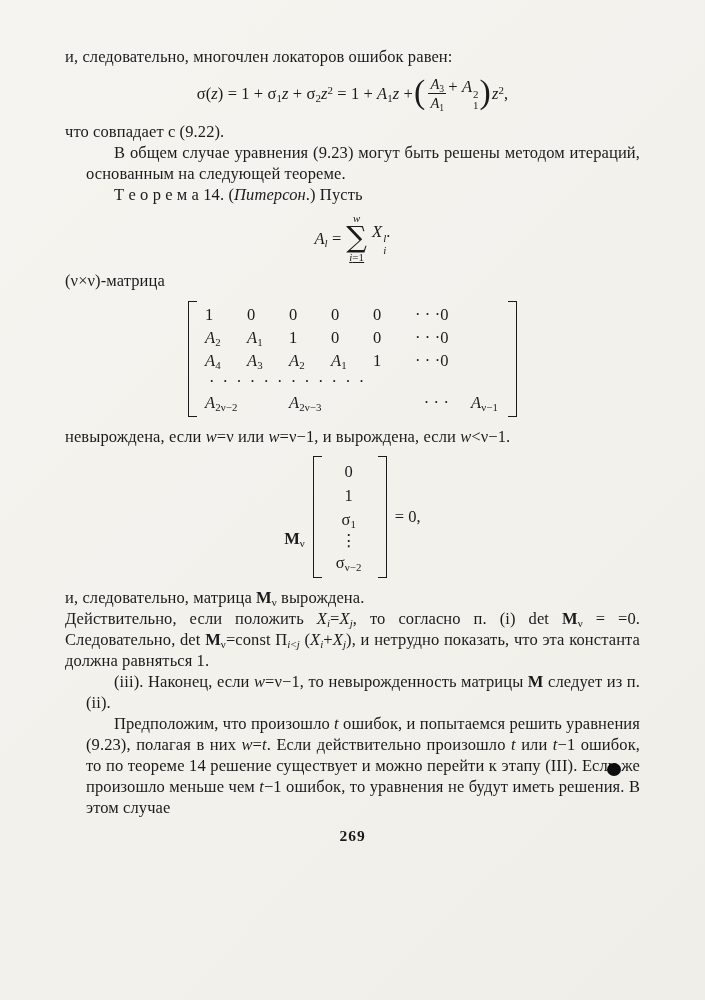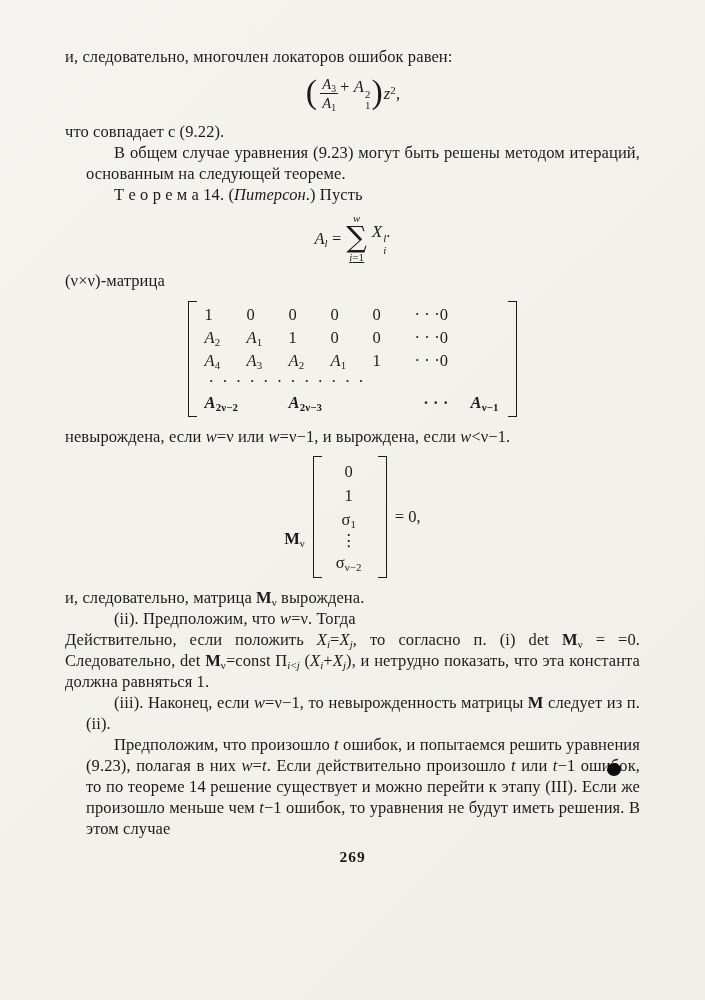--- a/index.html
+++ b/index.html
@@ -37,40 +37,41 @@
   .brk.l{border-left:1.5px solid #1b1b1b;}
   .brk.r{border-right:1.5px solid #1b1b1b;}
   .mx{margin:10px 0 9px 0;}
   .mx-inner{display:flex;align-items:stretch;}
   .mx-body{display:flex;flex-direction:column;padding:3px 10px 3px 8px;gap:1px;}
   .mx-row{display:flex;line-height:22px;}
   .mc{display:inline-block;width:42px;text-align:left;}
   .mc.last{width:auto;}
   .mx-dots{letter-spacing:2px;padding-left:4px;line-height:18px;}
   .r5 .mc{width:auto;}
-  .r5{gap:16px;font-weight:bold;}
+  .r5{gap:16px;}
   .r5 .c0{width:68px;}
   .r5 .c1{width:96px;}
   .r5 .c2{width:48px;text-align:right;padding-right:6px;}
   .veq{margin:9px 0;}
   .veq .mlab{margin-right:8px;margin-top:44px;}
   .vcol{display:flex;flex-direction:column;align-items:center;gap:3px;padding:5px 16px 5px 14px;line-height:21px;}
   .vdots{font-family:"DejaVu Sans","DejaVu Serif",sans-serif;line-height:16px;}
   .veq .rhs{margin-left:8px;}
   .pagenum{text-align:center;font-weight:bold;font-size:15.5px;margin-top:7px;letter-spacing:1px;}
   .ink-dot{position:absolute;left:607px;top:763px;width:14px;height:13px;background:#0d0d0d;border-radius:50%;}
 </style>
 </head>
 <body>
 
 <div class="page">
 
   <p>и, следовательно, многочлен локаторов ошибок равен:</p>
 
   <div class="formula f1">
+    <span>σ(<i>z</i>) = 1 + σ<sub>1</sub><i>z</i> + σ<sub>2</sub><i>z</i><sup>2</sup> = 1 + <i>A</i><sub>1</sub><i>z</i> +</span>
     <span class="bigp">(</span>
     <span class="frac">
       <span class="num"><i>A</i><sub>3</sub></span>
       <span class="den"><i>A</i><sub>1</sub></span>
     </span>
     <span>+ <i>A</i><span class="stk">
           <span>2</span>
           <span>1</span>
         </span></span>
     <span class="bigp">)</span>
@@ -146,21 +147,20 @@
       <div>1</div>
       <div>σ<sub>1</sub></div>
       <div class="vdots">⋮</div>
       <div>σ<sub>ν−2</sub></div>
     </div>
     <div class="brk r"></div>
     <span class="rhs">= 0,</span>
   </div>
 
   <p>и, следовательно, матрица <b>M</b><sub>ν</sub> вырождена.</p>
-  <p class="ind">(ii). Предположим, что <i>w</i>=ν. Тогда</p>
 
 
   <p>Действительно, если положить <i>X</i><sub><i>i</i></sub>=<i>X</i><sub><i>j</i></sub>, то согласно п. (i) det <b>M</b><sub>ν</sub> = =0. Следовательно, det <b>M</b><sub>ν</sub>=const Π<sub><i>i</i>&lt;<i>j</i></sub> (<i>X</i><sub><i>i</i></sub>+<i>X</i><sub><i>j</i></sub>), и нетрудно показать, что эта константа должна равняться 1.</p>
   <p class="ind">(iii). Наконец, если <i>w</i>=ν−1, то невырожденность матрицы <b>M</b> следует из п. (ii).</p>
   <p class="ind">Предположим, что произошло <i>t</i> ошибок, и попытаемся решить уравнения (9.23), полагая в них <i>w</i>=<i>t</i>. Если действительно произошло <i>t</i> или <i>t</i>−1 ошибок, то по теореме 14 решение существует и можно перейти к этапу (III). Если же произошло меньше чем <i>t</i>−1 ошибок, то уравнения не будут иметь решения. В этом случае</p>
 
   <div class="pagenum">269</div>
 
   <div class="ink-dot"></div>
 </div>

